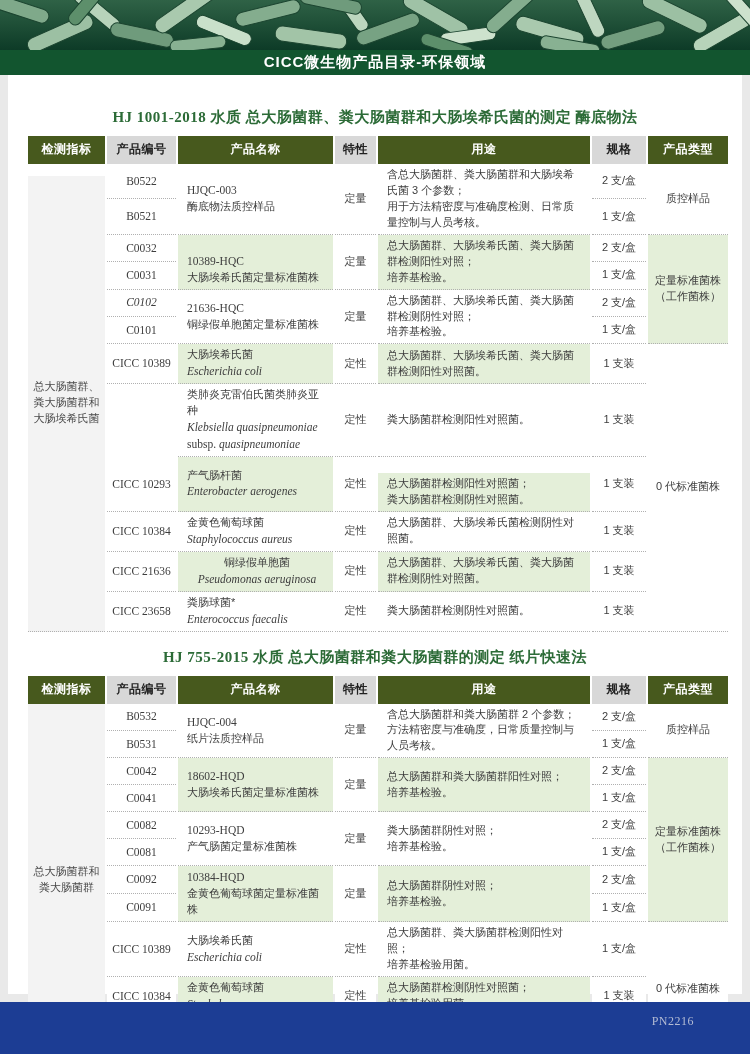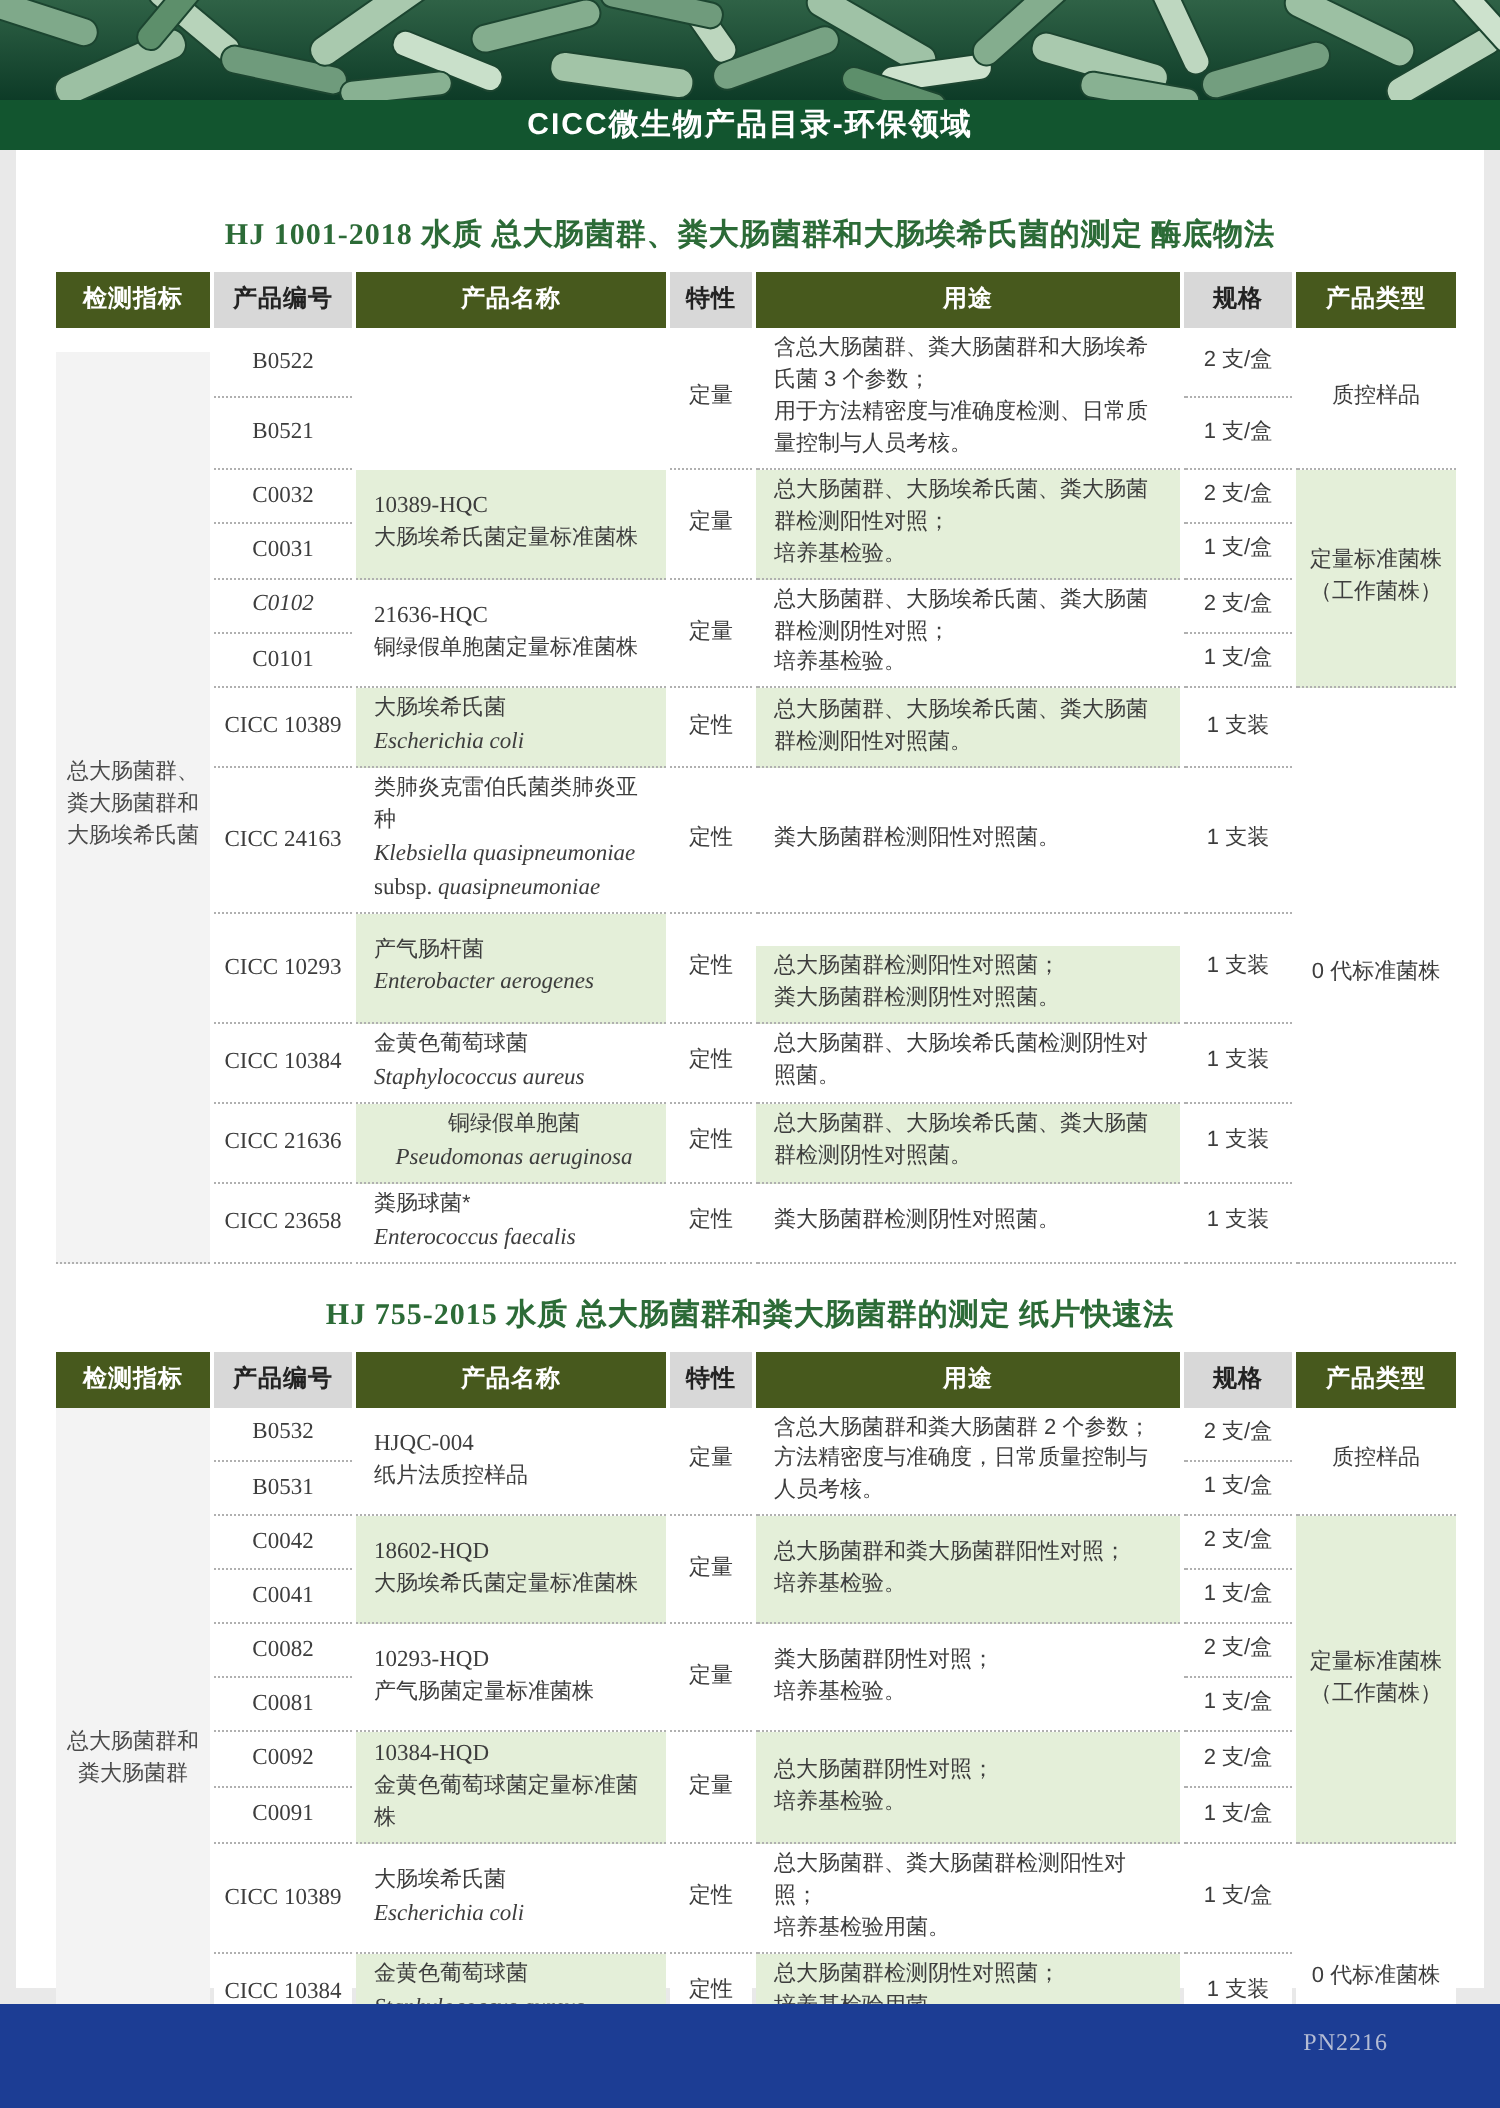--- a/index.html
+++ b/index.html
@@ -147,39 +147,42 @@
         </div>
         <div class="cell" style="grid-area: 2 / 6 / span 1;">
           <span class="ct">2 支/盒</span>
         </div>
         <div class="cell lat" style="grid-area: 3 / 2 / span 1;">
           <span class="ct">B0521</span>
         </div>
         <div class="cell" style="grid-area: 3 / 6 / span 1;">
           <span class="ct">1 支/盒</span>
         </div>
+        <div class="cell left" style="grid-area: 2 / 3 / span 2;">
+          <span class="ct"><span class="lat">HJQC-003</span><br>酶底物法质控样品</span>
+        </div>
         <div class="cell" style="grid-area: 2 / 4 / span 2;">
           <span class="ct">定量</span>
         </div>
         <div class="cell left" style="grid-area: 2 / 5 / span 2;">
           <span class="ct">含总大肠菌群、粪大肠菌群和大肠埃希氏菌 3 个参数；<br>用于方法精密度与准确度检测、日常质量控制与人员考核。</span>
         </div>
         <div class="cell lat" style="grid-area: 4 / 2 / span 1;">
           <span class="ct">C0032</span>
         </div>
         <div class="cell" style="grid-area: 4 / 6 / span 1;">
           <span class="ct">2 支/盒</span>
         </div>
         <div class="cell lat" style="grid-area: 5 / 2 / span 1;">
           <span class="ct">C0031</span>
         </div>
         <div class="cell" style="grid-area: 5 / 6 / span 1;">
           <span class="ct">1 支/盒</span>
         </div>
-        <div class="cell left gr" style="grid-area: 4 / 3 / span 2;">
+        <div class="cell left gr" style="grid-area: 4 / 3 / span 2; align-items: flex-end;">
           <span class="ct"><span class="lat">10389-HQC</span><br>大肠埃希氏菌定量标准菌株</span>
         </div>
         <div class="cell" style="grid-area: 4 / 4 / span 2;">
           <span class="ct">定量</span>
         </div>
         <div class="cell left gr" style="grid-area: 4 / 5 / span 2;">
           <span class="ct">总大肠菌群、大肠埃希氏菌、粪大肠菌群检测阳性对照；<br>培养基检验。</span>
         </div>
         <div class="cell lat" style="grid-area: 6 / 2 / span 1; font-style: italic;">
           <span class="ct">C0102</span>
@@ -209,23 +212,20 @@
           <span class="ct">1 支装</span>
         </div>
         <div class="cell left gr" style="grid-area: 8 / 3 / span 1;">
           <span class="ct">大肠埃希氏菌<br><em class="sci">Escherichia coli</em></span>
         </div>
         <div class="cell" style="grid-area: 8 / 4 / span 1;">
           <span class="ct">定性</span>
         </div>
         <div class="cell left gr" style="grid-area: 8 / 5 / span 1;">
           <span class="ct">总大肠菌群、大肠埃希氏菌、粪大肠菌群检测阳性对照菌。</span>
-        </div>
-        <div class="cell lat" style="grid-area: 9 / 2 / span 1;">
-          <span class="ct">CICC 24163</span>
         </div>
         <div class="cell" style="grid-area: 9 / 6 / span 1;">
           <span class="ct">1 支装</span>
         </div>
         <div class="cell left" style="grid-area: 9 / 3 / span 1;">
           <span class="ct">类肺炎克雷伯氏菌类肺炎亚种<br><em class="sci">Klebsiella quasipneumoniae</em><br><span class="lat">subsp. </span><em class="sci">quasipneumoniae</em></span>
         </div>
         <div class="cell" style="grid-area: 9 / 4 / span 1;">
           <span class="ct">定性</span>
         </div>

